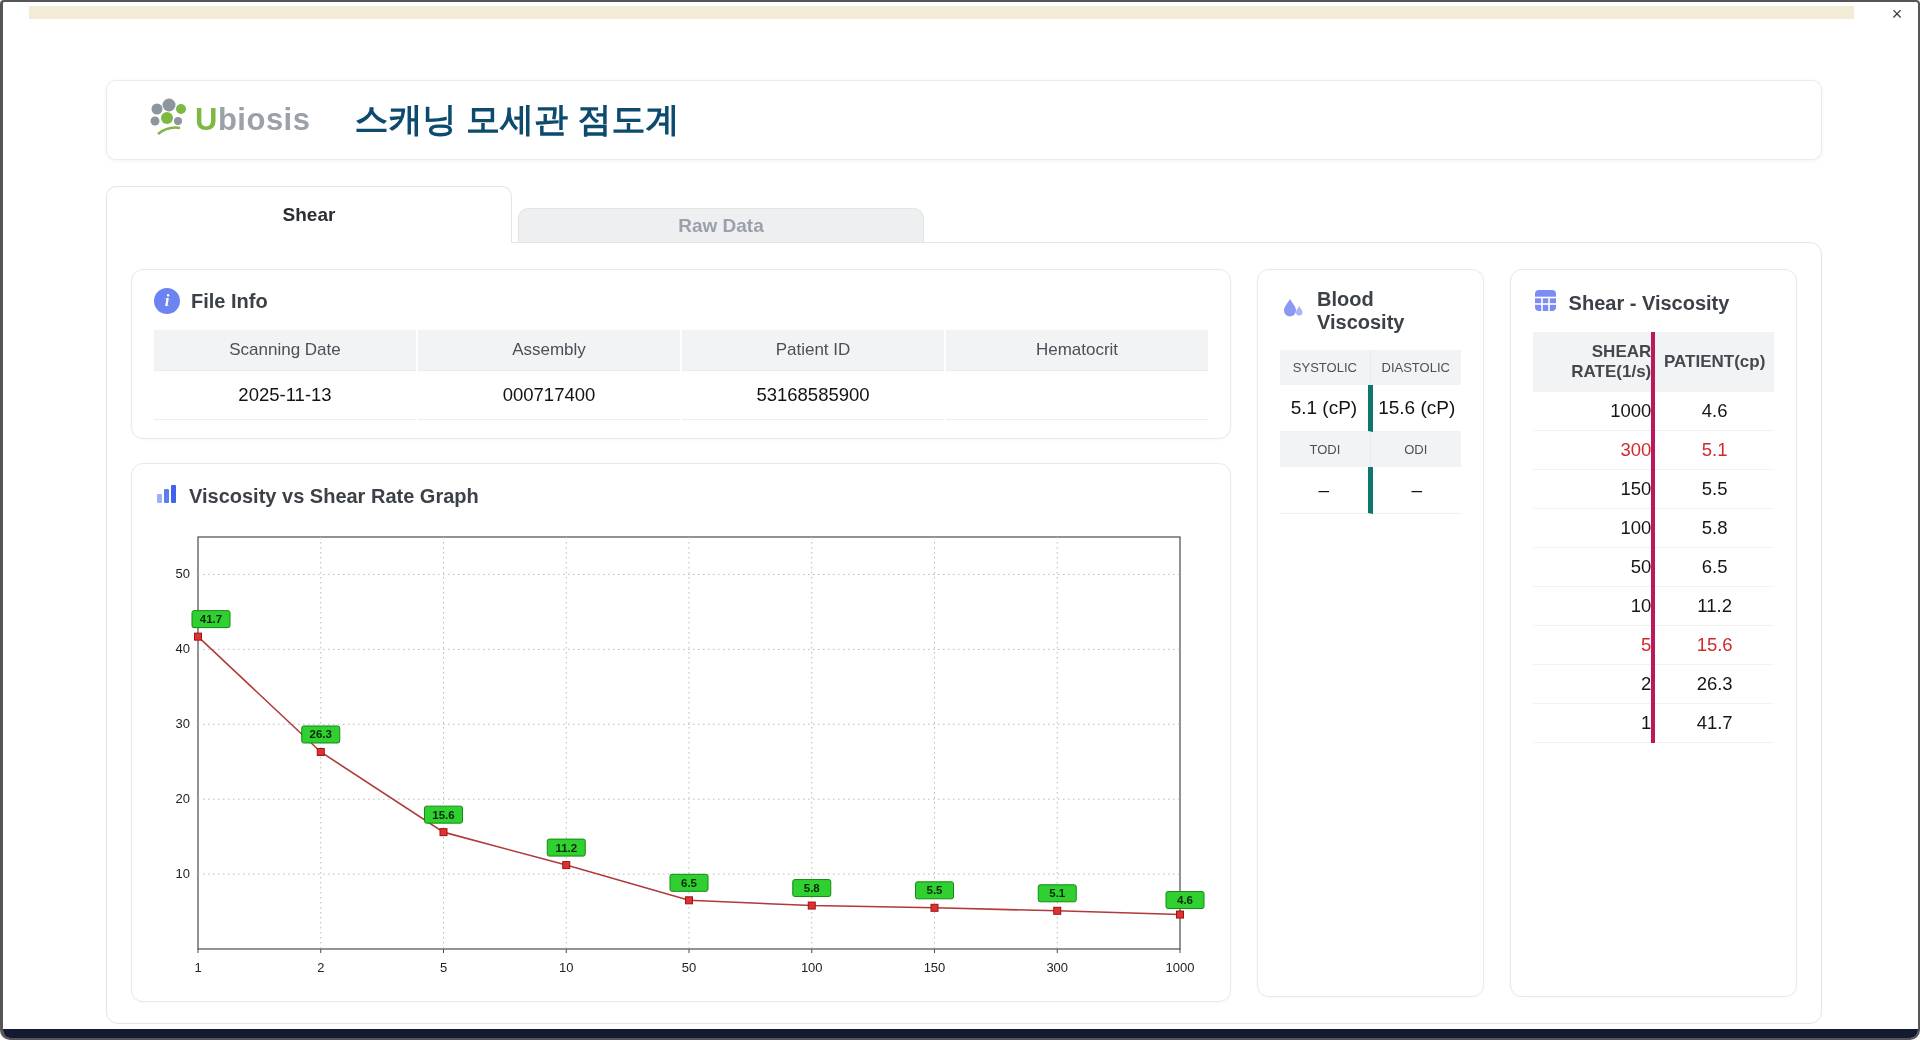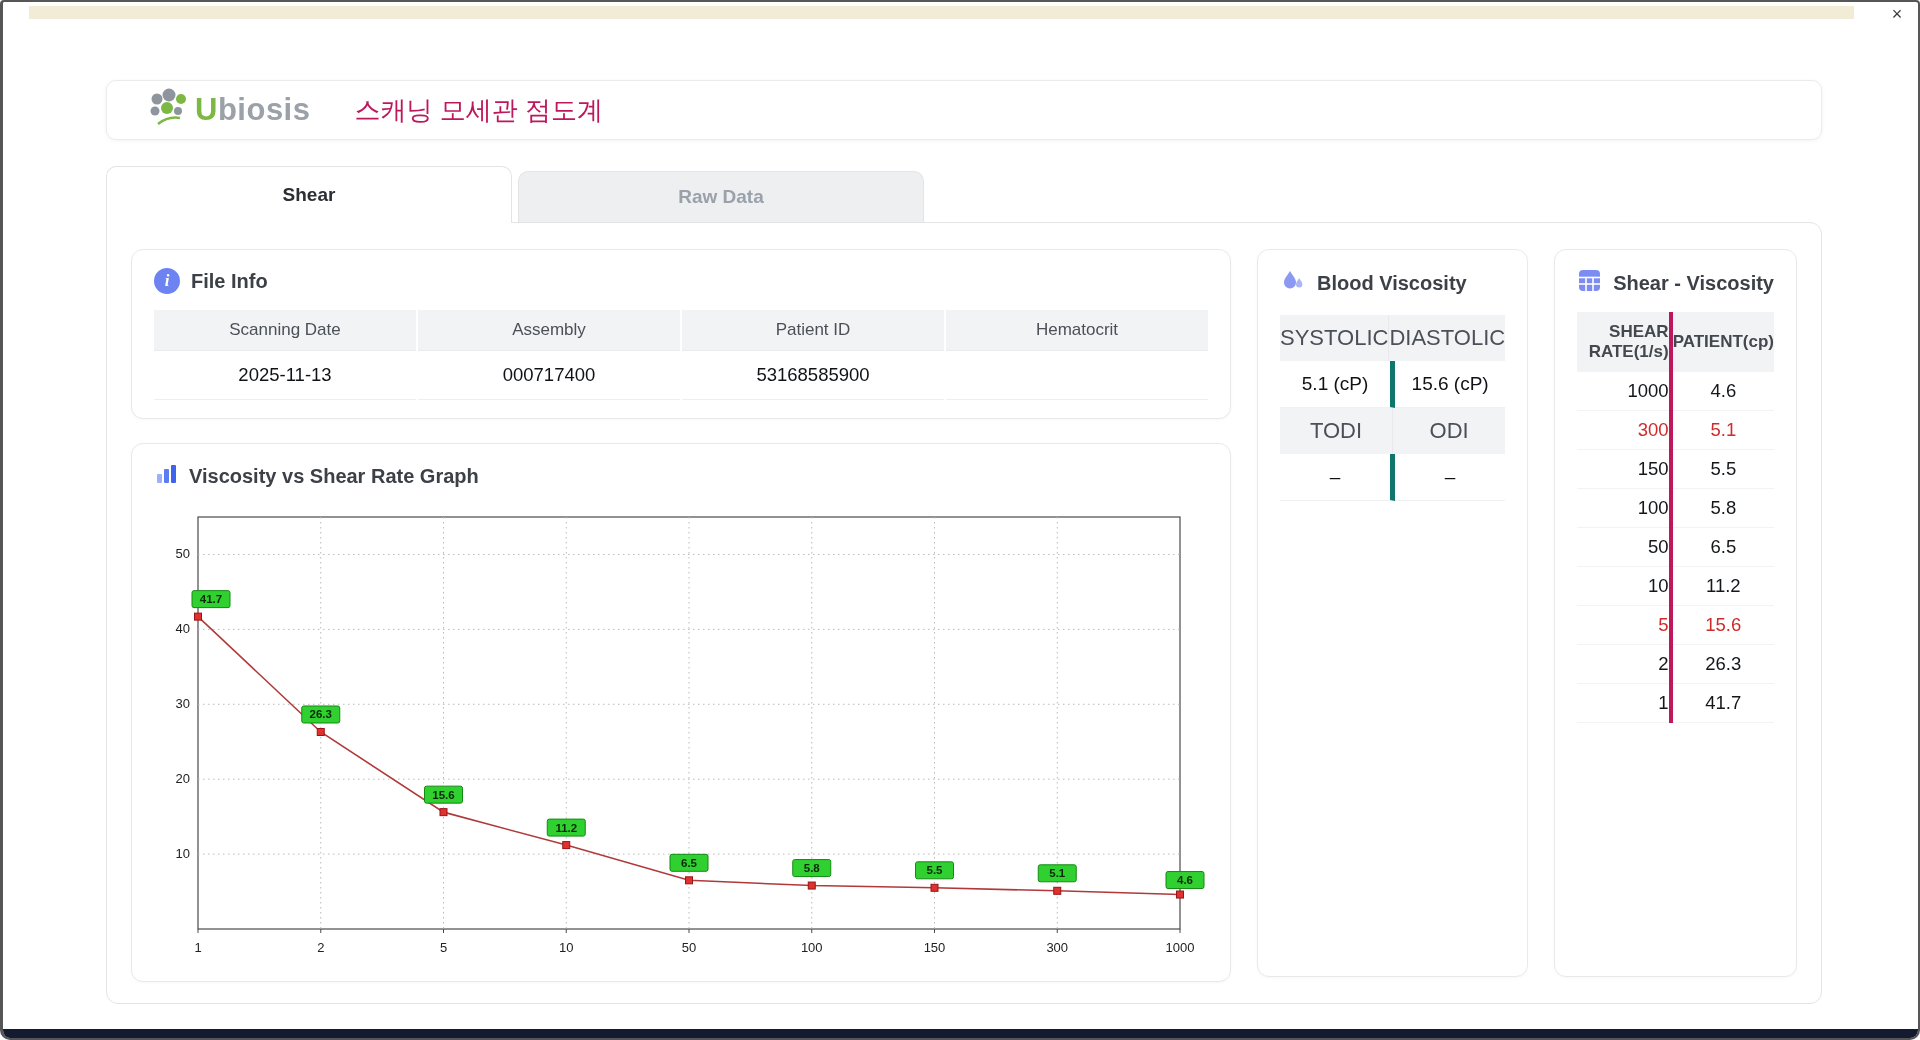--- a/index.html
+++ b/index.html
@@ -15,55 +15,55 @@
     border-radius:4px 4px 10px 10px;
     background:#fff; overflow:hidden;
   }
   .top-strip { position:absolute; top:4px; left:26px; right:64px; height:13px; background:#f2ecd6; }
   .close-btn { position:absolute; top:0; right:8px; width:26px; height:24px; display:flex; align-items:center; justify-content:center; font-size:18px; color:#3c3c3c; cursor:pointer; z-index:5; }
   .bottom-strip { position:absolute; bottom:0; left:0; width:100%; height:9px; background:#141b30; }
 
   .content { position:absolute; top:78px; left:103px; width:1716px; }
 
   .header-card {
-    height:60px; border:1px solid #ebebeb; border-radius:10px;
+    height:80px; border:1px solid #ebebeb; border-radius:10px;
     box-shadow:0 1px 4px rgba(0,0,0,.05);
     display:flex; align-items:center; padding:0 38px; background:#fff;
   }
   .logo { display:flex; align-items:center; gap:4px; }
   .logo-text { font-size:31px; font-weight:700; letter-spacing:.5px; }
   .logo-u { color:#7cb842; }
   .logo-rest { color:#9aa1a9; }
-  .page-title { margin-left:44px; font-size:26px; font-weight:400; color:#be185d; }
+  .page-title { margin-left:44px; font-size:34px; font-weight:700; color:#0c4a6e; }
 
   .tabs { display:flex; margin-top:26px; position:relative; z-index:2; align-items:flex-end; }
   .tab { width:406px; display:flex; align-items:center; justify-content:center; border-radius:10px 10px 0 0; font-size:19px; cursor:pointer; }
   .tab-active { height:57px; background:#fff; border:1px solid #e4e4e4; border-bottom:none; font-weight:700; color:#2b2e33; margin-bottom:-1px; padding-bottom:1px; }
-  .tab-inactive { height:51px; background:#edeff1; border:1px solid #e2e4e6; border-bottom:none; color:#9aa1ab; font-weight:600; margin-left:6px; }
+  .tab-inactive { height:34px; background:#edeff1; border:1px solid #e2e4e6; border-bottom:none; color:#9aa1ab; font-weight:600; margin-left:6px; }
 
   .main-card { position:relative; z-index:1; border:1px solid #e4e4e4; border-radius:0 12px 12px 12px; background:#fff; padding:26px 24px; display:flex; gap:26px; height:782px; }
   .col-left { width:1100px; display:flex; flex-direction:column; gap:24px; }
   .col-right { flex:1; display:flex; flex-direction:row; gap:26px; }
 
   .card { border:1px solid #e7e9eb; border-radius:12px; background:#fff; padding:18px 22px; box-shadow:0 1px 3px rgba(0,0,0,.03); }
   .card-head { display:flex; align-items:center; gap:11px; font-size:20px; font-weight:700; color:#3c4147; }
 
   .icon-info { width:26px; height:26px; border-radius:50%; background:#6d83f2; color:#fff; display:flex; align-items:center; justify-content:center; font-size:17px; font-weight:700; font-family:"Liberation Serif", serif; font-style:italic; flex:0 0 auto; }
 
   
   .fi-row { display:flex; gap:2px; margin-top:16px; }
   .fi-field { flex:1; border-bottom:1px solid #eceef1; }
   .fi-label { background:#f2f3f5; border-bottom:1px solid #e9ebee; text-align:center; padding:10px 0; font-size:17px; color:#4b5058; }
   .fi-value { text-align:center; padding:13px 0; font-size:18.5px; color:#101215; min-height:48px; }
 
   
   .bv-grid { margin-top:16px; }
   .bv-row { display:flex; }
   .bv-cell { flex:1; text-align:center; }
-  .bv-hcell { background:#f2f3f5; padding:10px 0; font-size:22px; color:#4b5058; }
+  .bv-hcell { background:#f2f3f5; padding:10px 0; font-size:13px; color:#4b5058; }
   .bv-hcell:first-child { border-right:1px solid #e7e9ec; }
   .bv-vcell { padding:12px 0; font-size:19px; color:#101215; border-bottom:1px solid #eef0f2; }
   .bv-vcell:first-child { border-right:5px solid #0f766e; }
 
   
   table.shear { width:100%; border-collapse:collapse; margin-top:14px; }
   .shear th { background:#f2f3f5; font-size:17px; color:#43484f; font-weight:700; padding:10px 0; }
   .shear td { text-align:center; font-size:18.5px; color:#14171a; padding:8px 0; border-bottom:1px solid #f1f3f5; }
   .shear th:first-child, .shear td:first-child { border-right:4px solid #be185d; width:50%;text-align:right; }
   .shear tr.hl td { color:#cf2b2b; }

